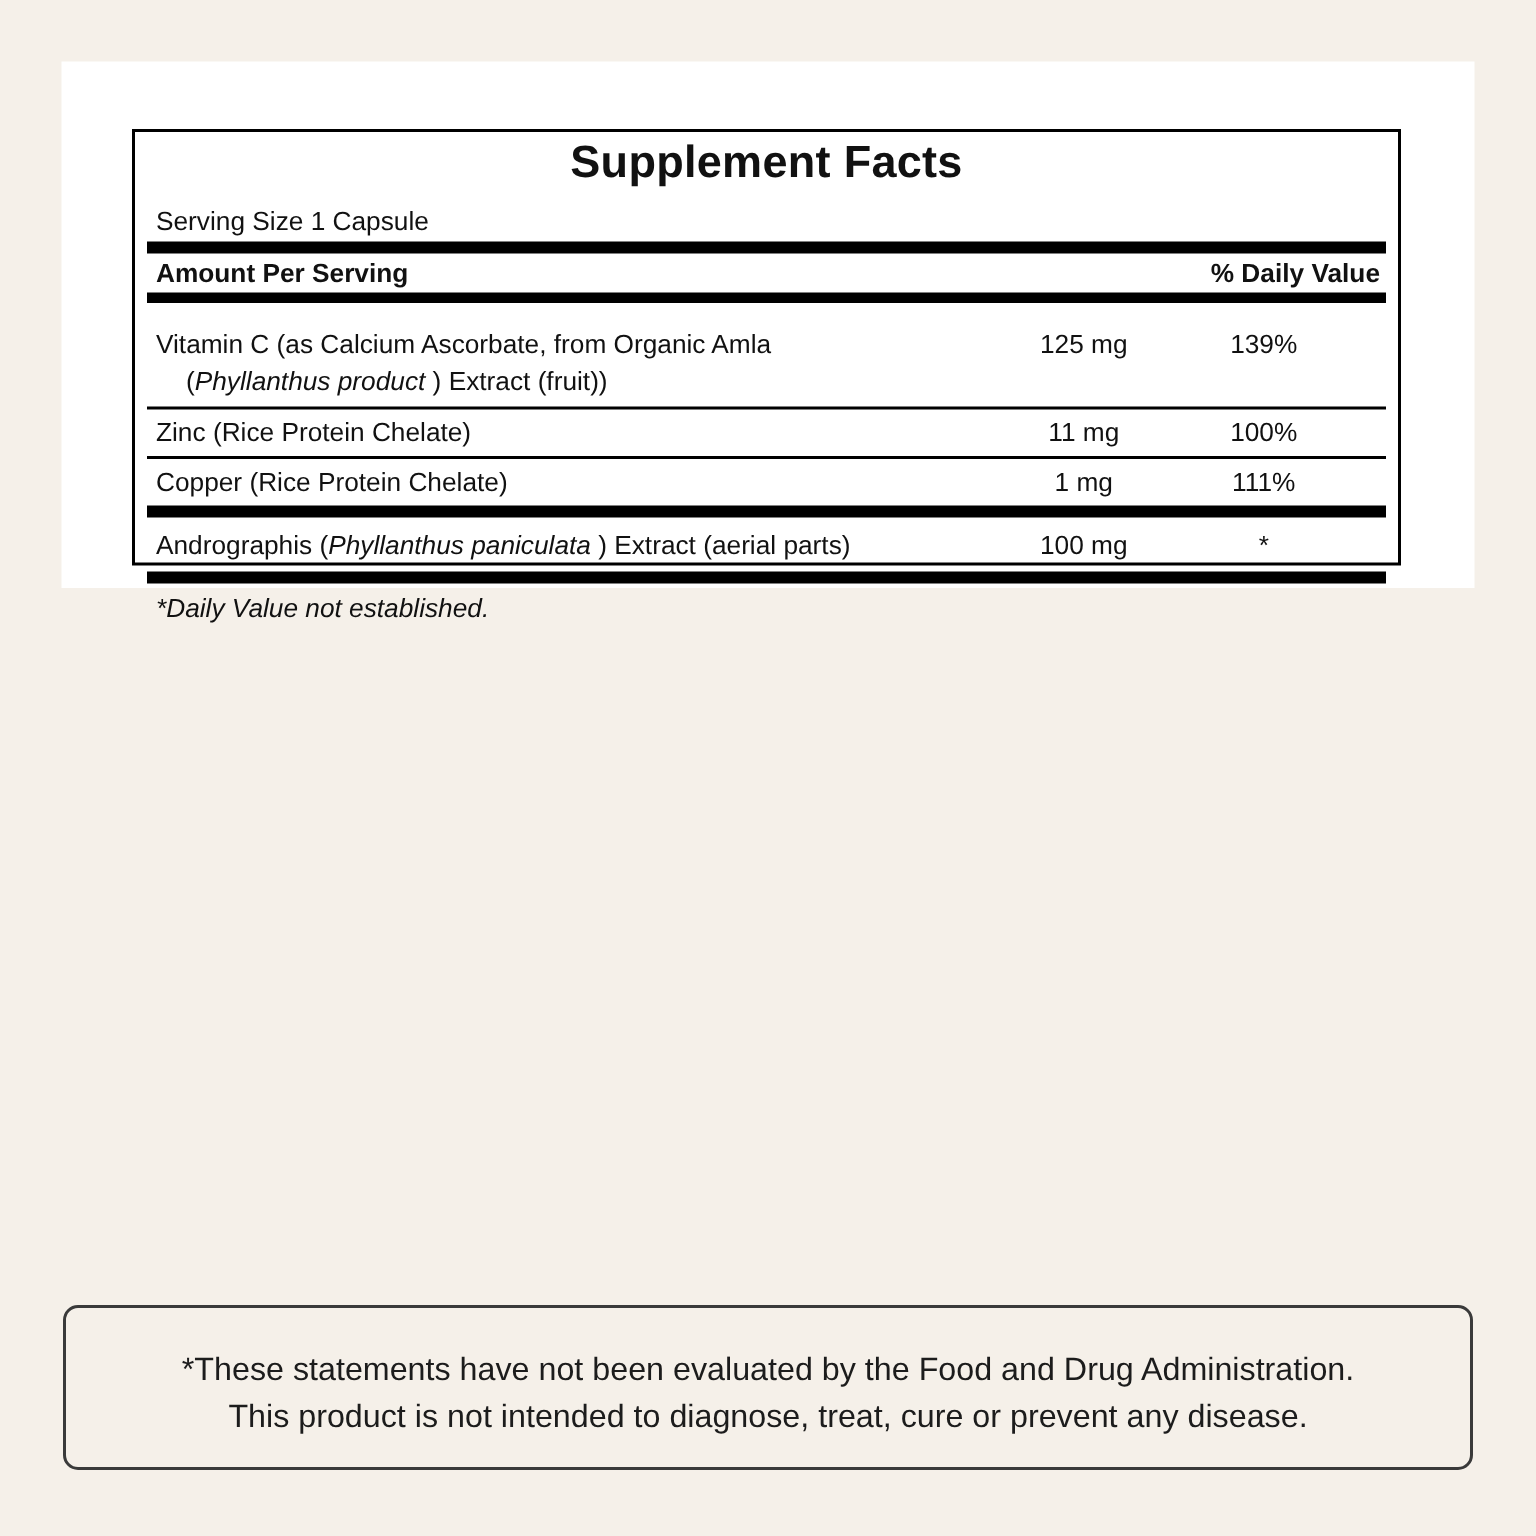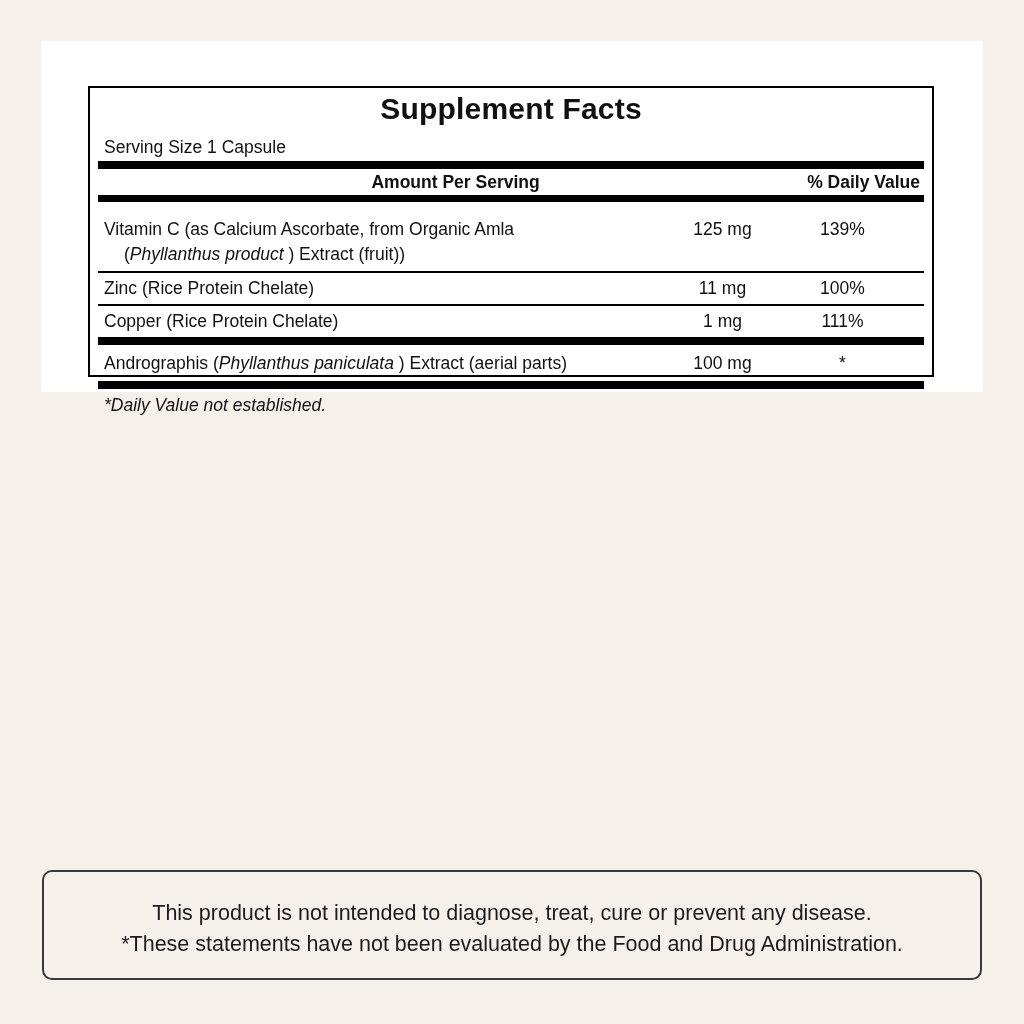--- a/index.html
+++ b/index.html
@@ -50,21 +50,21 @@
     margin: 0 8px;
   }
   .header-row {
     display: flex;
     align-items: baseline;
     padding: 1px 12px 1px 14px;
     font-size: 17.5px;
     font-weight: bold;
     line-height: 24px;
   }
-  .header-row .hdr-amount { flex: 1; text-align: center; }
+  .header-row .hdr-amount { flex: 1; }
   .header-row .hdr-dv { text-align: right; }
   .nutrient-row {
     display: flex;
     align-items: flex-start;
     padding: 3px 12px 3px 14px;
     font-size: 17.5px;
     line-height: 25px;
   }
   .nutrient-row.first { padding-top: 15px; padding-bottom: 4px; }
   .nutrient-row.last { padding-top: 6px; padding-bottom: 5px; }
@@ -153,15 +153,15 @@
     </div>
 
     <div class="bar-thick"></div>
 
     <div class="footnote">*Daily Value not established.</div>
   </div>
 
 </div>
 
 <div class="disclaimer-box">
+  <div>*These statements have not been evaluated by the Food and Drug Administration.</div>
   <div>This product is not intended to diagnose, treat, cure or prevent any disease.</div>
-  <div>*These statements have not been evaluated by the Food and Drug Administration.</div>
 </div>
 
 </body></html>

